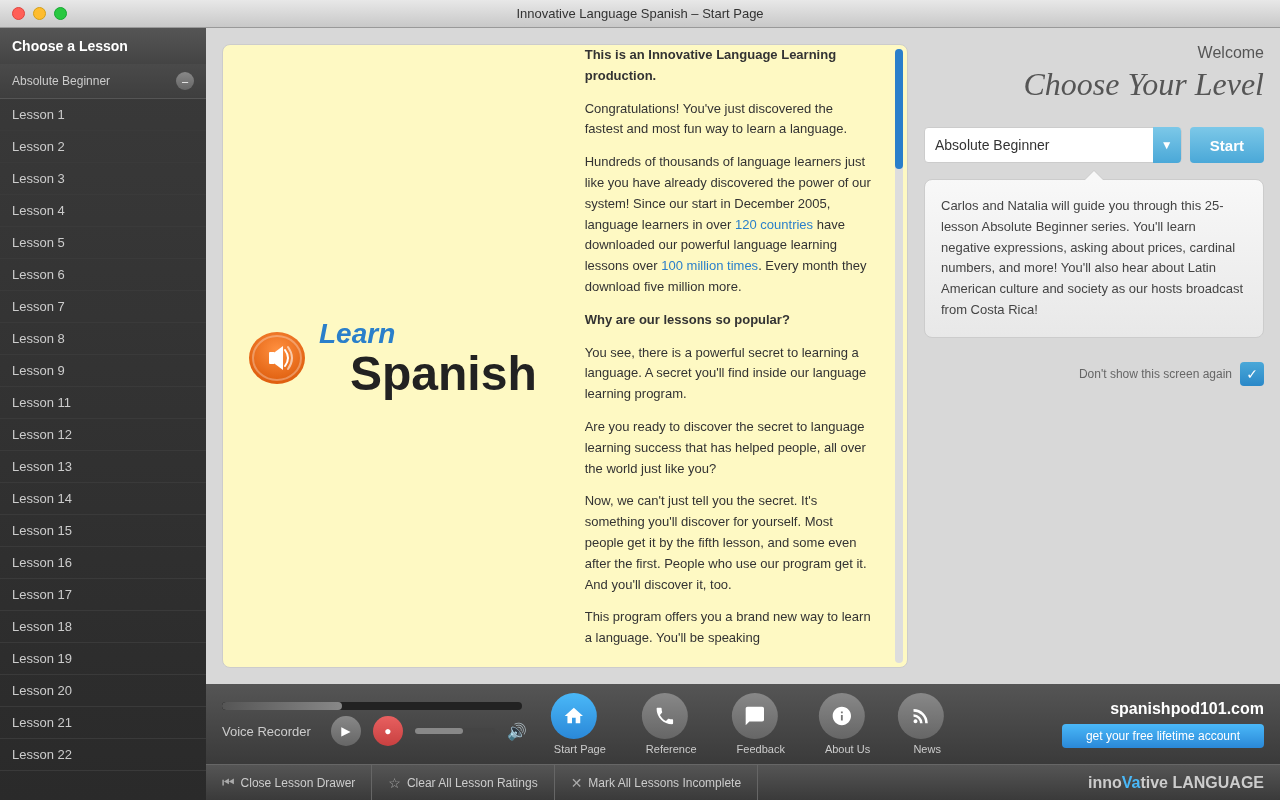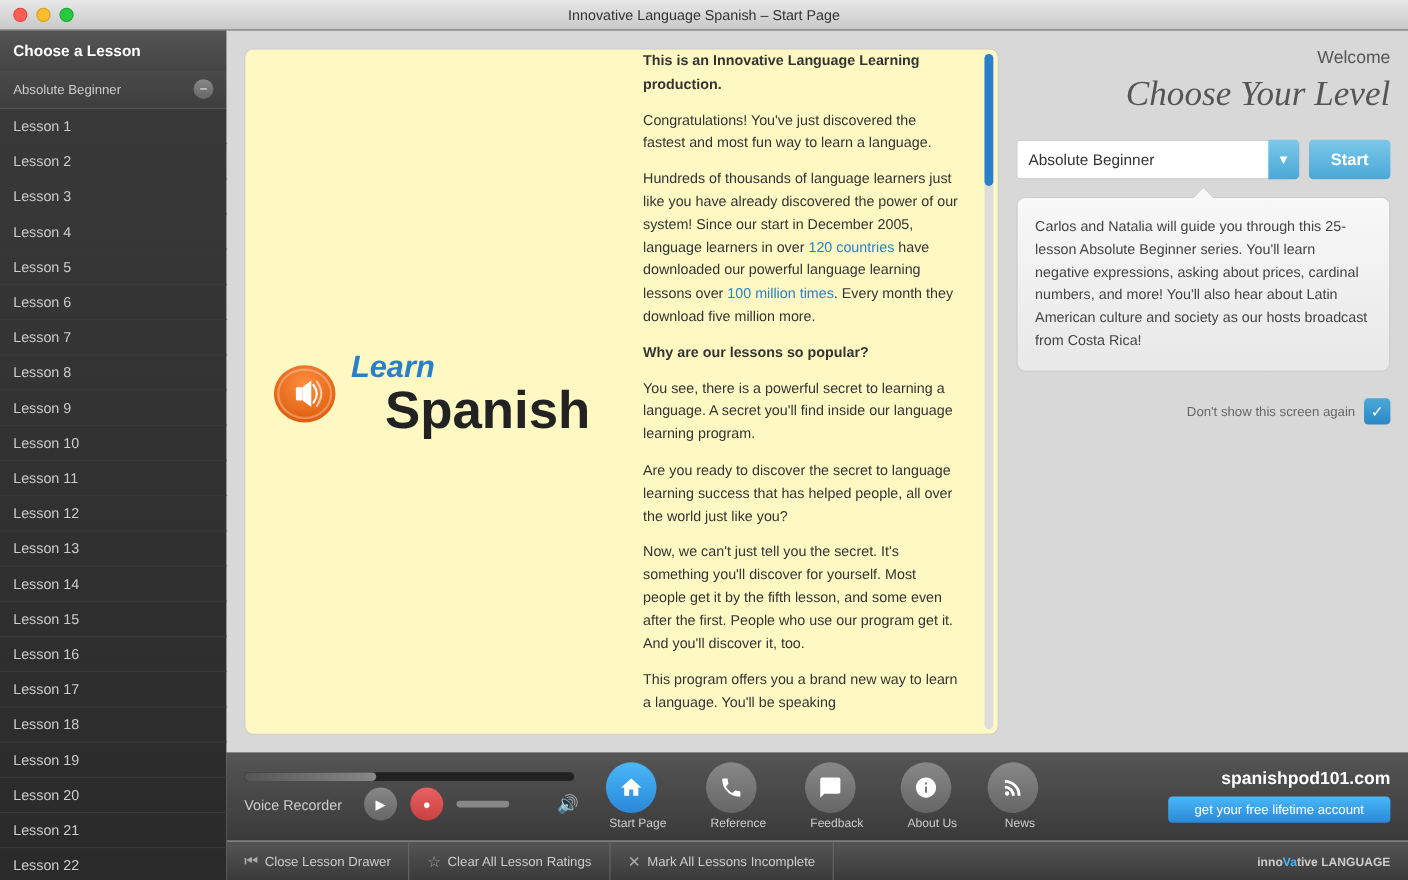--- a/index.html
+++ b/index.html
@@ -463,21 +463,21 @@
       border-right: 1px solid #666;
     }
     .footer-btn-icon {
       color: #aaa;
       font-size: 14px;
     }
     .footer-right {
       padding-right: 16px;
     }
     .innovative-logo {
-      font-size: 11px;
+      font-size: 16px;
       color: #ccc;
       font-weight: bold;
       margin-left: 18px;
     }
     .innovative-logo span { color: #4ab8f8; }
   </style>
 </head>
 <body>
 
 <div class="title-bar">
@@ -500,21 +500,20 @@
     <div class="lesson-list" id="lesson-list">
     <div class="lesson-item">Lesson 1</div>
         <div class="lesson-item">Lesson 2</div>
         <div class="lesson-item">Lesson 3</div>
         <div class="lesson-item">Lesson 4</div>
         <div class="lesson-item">Lesson 5</div>
         <div class="lesson-item">Lesson 6</div>
         <div class="lesson-item">Lesson 7</div>
         <div class="lesson-item">Lesson 8</div>
         <div class="lesson-item">Lesson 9</div>
-        <div class="lesson-item">Lesson 10</div>
         <div class="lesson-item">Lesson 11</div>
         <div class="lesson-item">Lesson 12</div>
         <div class="lesson-item">Lesson 13</div>
         <div class="lesson-item">Lesson 14</div>
         <div class="lesson-item">Lesson 15</div>
         <div class="lesson-item">Lesson 16</div>
         <div class="lesson-item">Lesson 17</div>
         <div class="lesson-item">Lesson 18</div>
         <div class="lesson-item">Lesson 19</div>
         <div class="lesson-item">Lesson 20</div>

